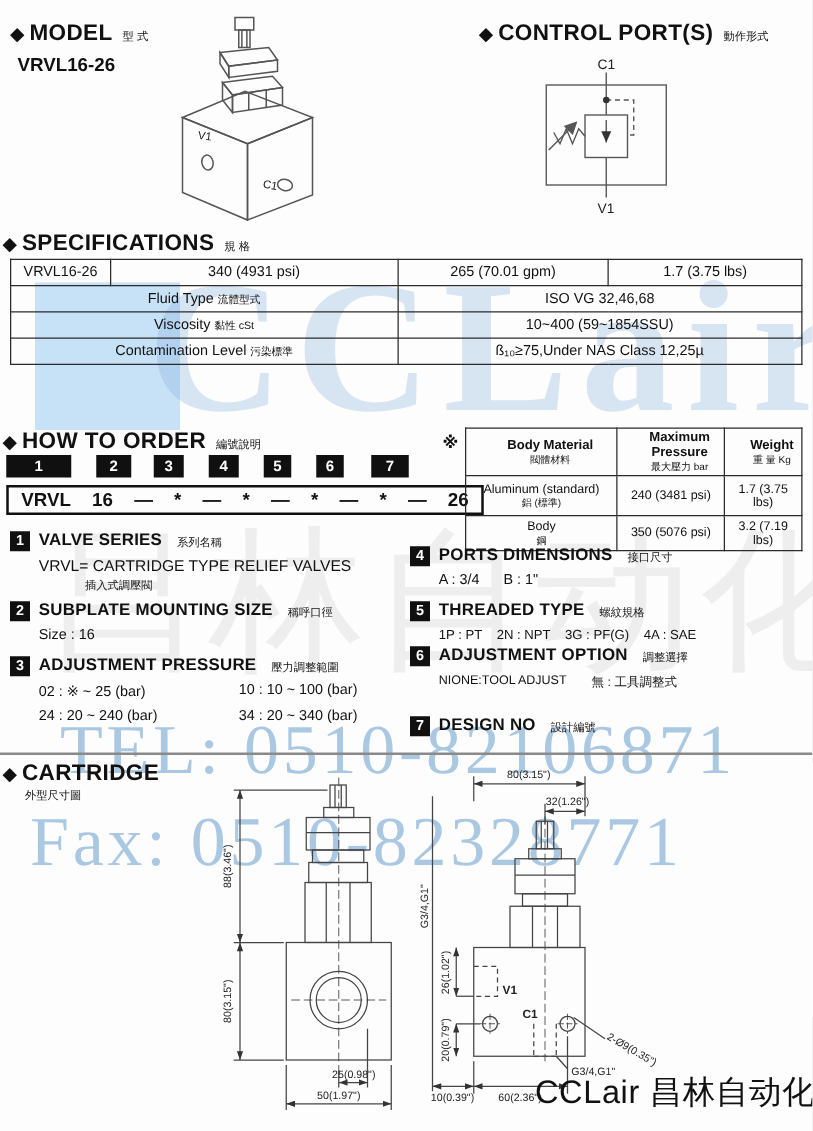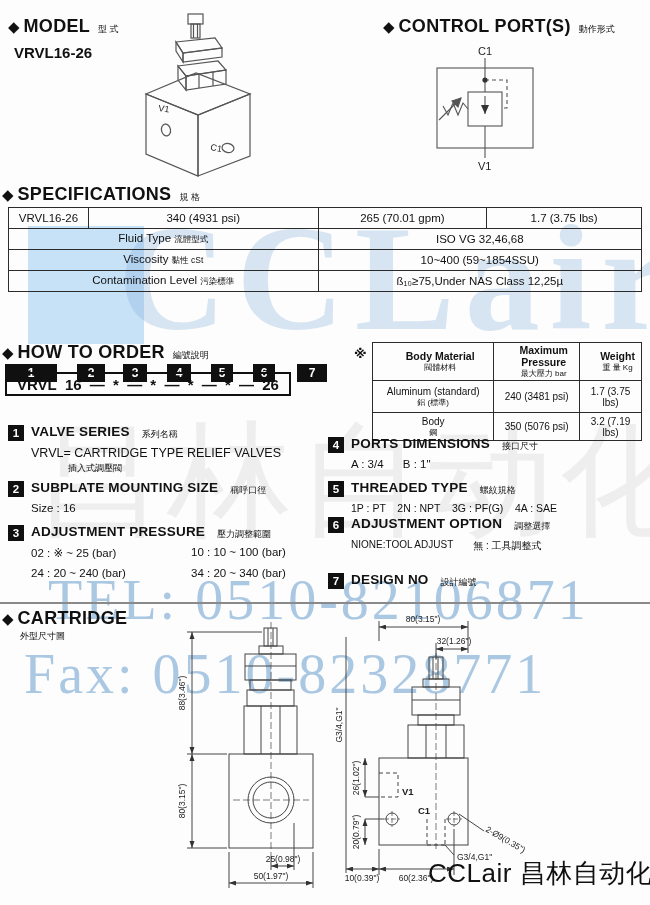--- a/index.html
+++ b/index.html
@@ -189,21 +189,21 @@
       <div class="b" style="width:24px;">3</div>
         <div style="width:20px;"></div>
       <div class="b" style="width:24px;">4</div>
         <div style="width:20px;"></div>
       <div class="b" style="width:22px;">5</div>
         <div style="width:20px;"></div>
       <div class="b" style="width:22px;">6</div>
         <div style="width:22px;"></div>
       <div class="b" style="width:30px;">7</div>
     </div>
-    <div class="abs hto-code" style="left:5px; top:372px; width:286px;">
+    <div class="abs hto-code" style="left:5px; top:388px; width:382px;">
       <span>VRVL</span>
       <span>16</span>
       <span>—</span>
       <span>*</span>
       <span>—</span>
       <span>*</span>
       <span>—</span>
       <span>*</span>
       <span>—</span>
       <span>*</span>

